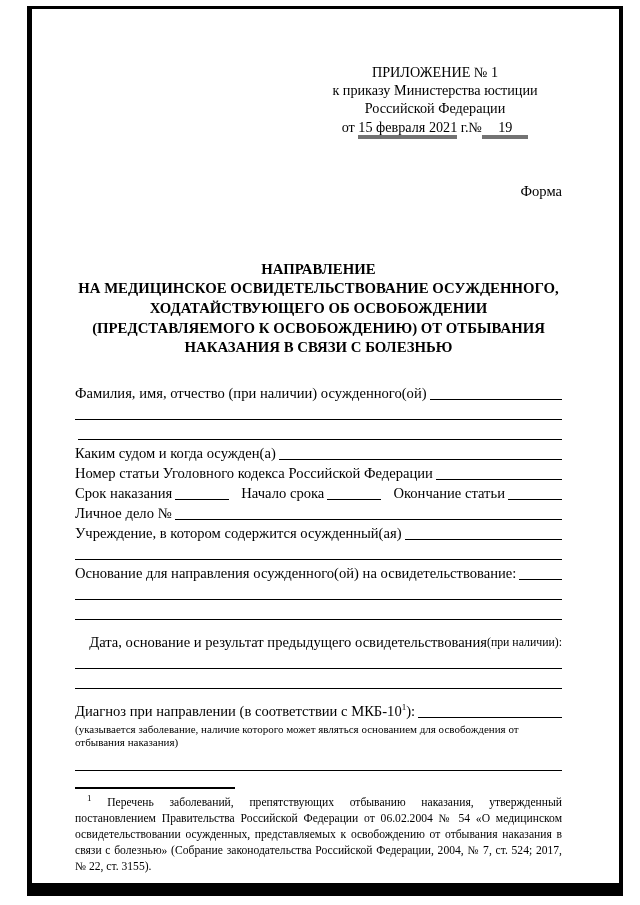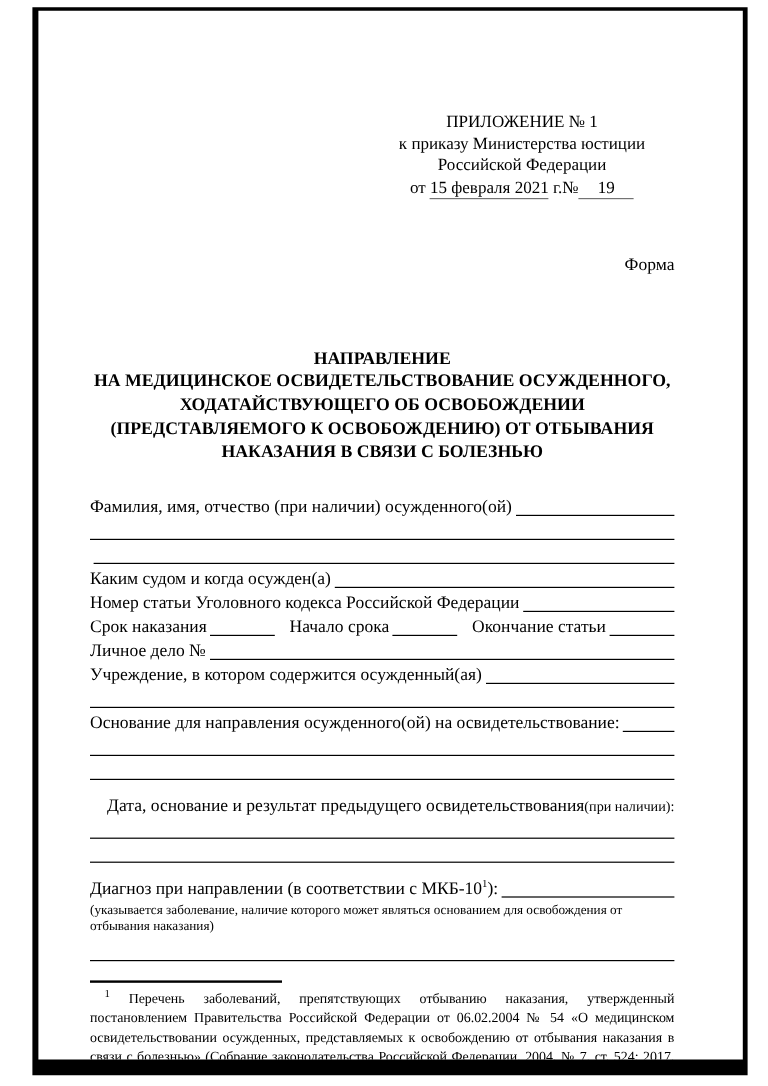--- a/index.html
+++ b/index.html
@@ -19,35 +19,35 @@
     position: absolute;
     top: 6px; left: 27px; right: 17px; bottom: 9px;
     border-style: solid;
     border-color: #000;
     border-width: 3px 4px 13px 5px;
     background: #fff;
   }
   .content {
     position: absolute;
     top: 0; left: 0; right: 0; bottom: 0;
-    padding: 84px 57px 0 43px;
+    padding: 54px 57px 0 43px;
     font-size: 14.6px;
     line-height: 1.25;
     overflow: hidden;
   }
   
   .header-block {
     width: 242px;
     margin-left: auto;
     margin-right: 6px;
     text-align: center;
     font-size: 14.2px;
     line-height: 1.28;
   }
-  .u { border-bottom: 1px solid #737373; }
+  .u { border-bottom: 4px solid #737373; }
   .u.num { padding: 0 16px; }
   .forma {
     text-align: right;
     margin-top: 46px;
     font-size: 14.6px;
   }
   
   .title {
     margin-top: 60px;
     text-align: center;

